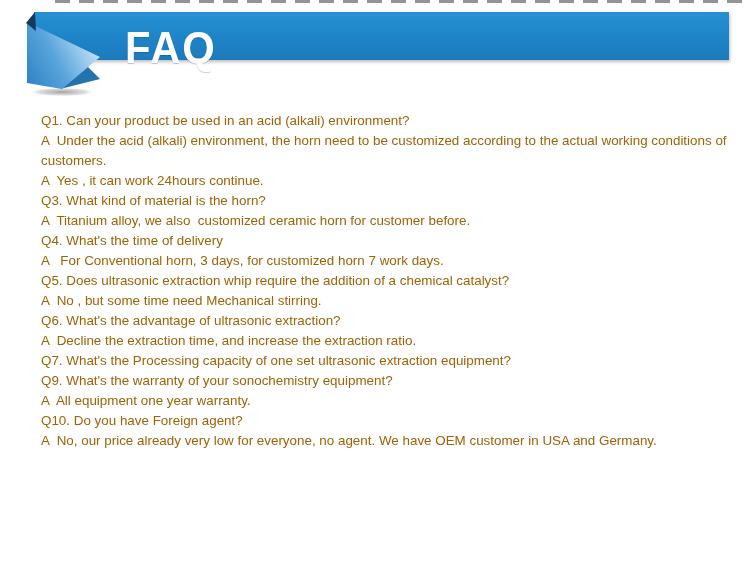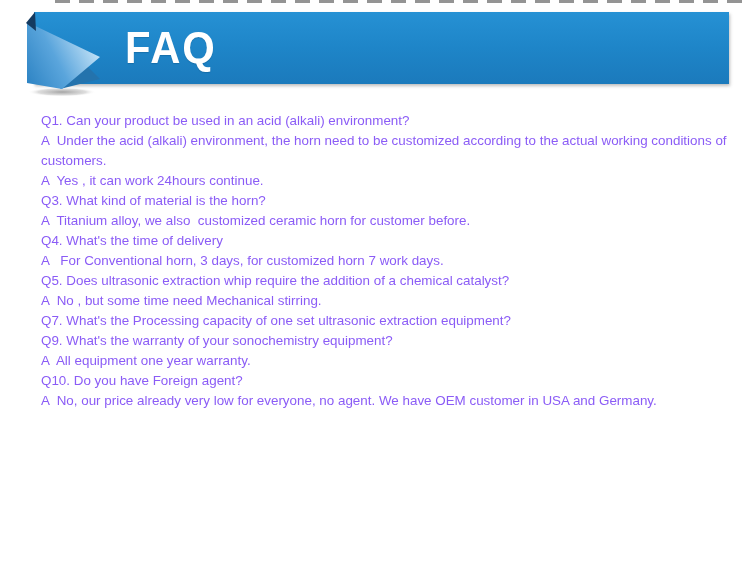--- a/index.html
+++ b/index.html
@@ -16,21 +16,21 @@
     position: absolute;
     top: 0; left: 55px;
     width: 690px; height: 3px;
     background: repeating-linear-gradient(90deg,
       rgba(60,60,60,0.55) 0px, rgba(60,60,60,0.55) 15px,
       rgba(255,255,255,0) 15px, rgba(255,255,255,0) 24px);
   }
   .banner {
     position: absolute;
     left: 34px; top: 12px;
-    width: 695px; height: 72px;
+    width: 695px; height: 48px;
     background: linear-gradient(180deg, #2691d4 0%, #1e85c8 50%, #1b7abc 100%);
     box-shadow: 1px 2px 3px rgba(110,110,110,0.45);
   }
   .banner-title {
     position: absolute;
     left: 91px; top: 4px;
     height: 64px; line-height: 64px;
     color: #ffffff;
     font-weight: bold;
     font-size: 44px;
@@ -46,21 +46,21 @@
     width: 110px; height: 110px;
   }
   .faq-list {
     position: absolute;
     left: 41px; top: 111px;
     width: 702px;
   }
   .qa .q, .qa .a {
     font-size: 13.4px;
     line-height: 20px;
-    color: #8b5cf6;
+    color: #a16207;
     white-space: pre-wrap;
   }
 </style>
 </head>
 <body>
 
 <div class="page">
 
   <div class="top-artifact"></div>
 
@@ -105,20 +105,24 @@
     </div>
     <div class="qa">
       <div class="q">Q4. What's the time of delivery</div>
       <div class="a">A   For Conventional horn, 3 days, for customized horn 7 work days.</div>
     </div>
     <div class="qa">
       <div class="q">Q5. Does ultrasonic extraction whip require the addition of a chemical catalyst?</div>
       <div class="a">A  No , but some time need Mechanical stirring.</div>
     </div>
     <div class="qa">
+      <div class="q">Q6. What's the advantage of ultrasonic extraction?</div>
+      <div class="a">A  Decline the extraction time, and increase the extraction ratio.</div>
+    </div>
+    <div class="qa">
       <div class="q">Q7. What's the Processing capacity of one set ultrasonic extraction equipment?</div>
     </div>
     <div class="qa">
     </div>
     <div class="qa">
       <div class="q">Q9. What's the warranty of your sonochemistry equipment?</div>
       <div class="a">A  All equipment one year warranty.</div>
     </div>
     <div class="qa">
       <div class="q">Q10. Do you have Foreign agent?</div>

